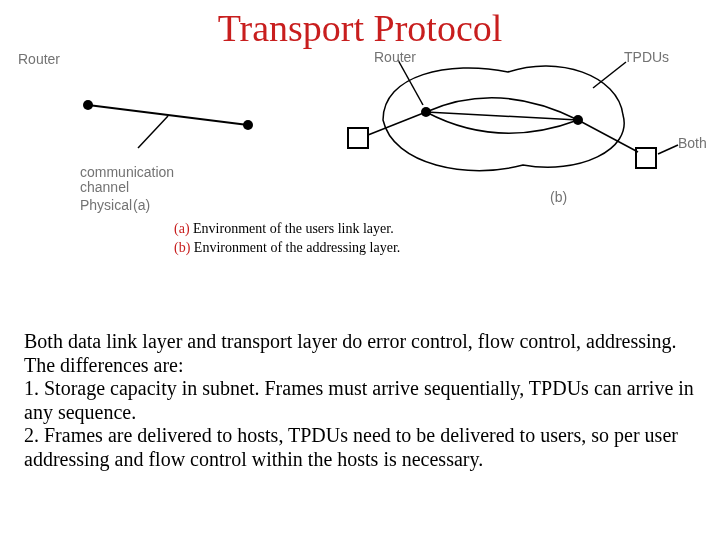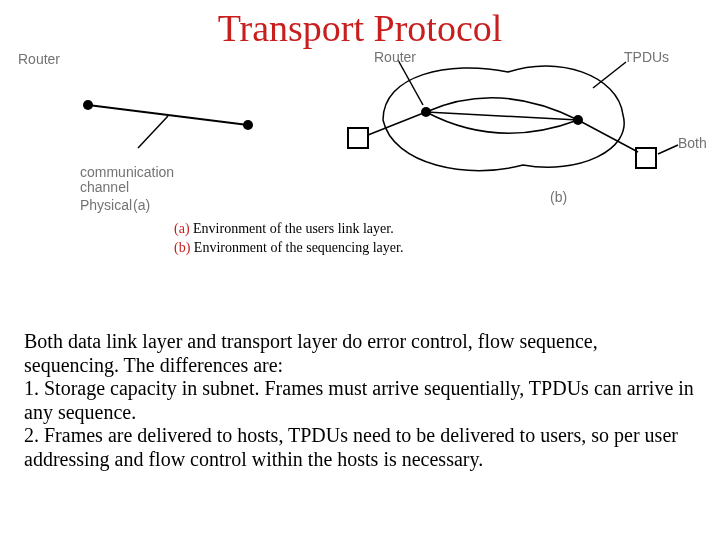--- a/index.html
+++ b/index.html
@@ -114,23 +114,23 @@
 
     <span class="lbl" style="left:115px; top:148px;">(a)</span>
     <span class="lbl" style="left:532px; top:140px;">(b)</span>
   </div>
 
   <div class="caption">
     <div>
       <span class="marker">(a)</span><span> Environment of the users link layer.</span>
     </div>
     <div>
-      <span class="marker">(b)</span><span> Environment of the sequencing layer.</span>
+      <span class="marker">(b)</span><span> Environment of the addressing layer.</span>
     </div>
   </div>
 
   <div class="body">
-    <div>Both data link layer and transport layer do error control, flow sequence, sequencing. The differences are:</div>
+    <div>Both data link layer and transport layer do error control, flow control, addressing. The differences are:</div>
     <div>1. Storage capacity in subnet. Frames must arrive sequentially, TPDUs can arrive in any sequence.</div>
     <div>2. Frames are delivered to hosts, TPDUs need to be delivered to users, so per user addressing and  flow control within the hosts is necessary.</div>
   </div>
 
 </div>
 
 </body></html>

